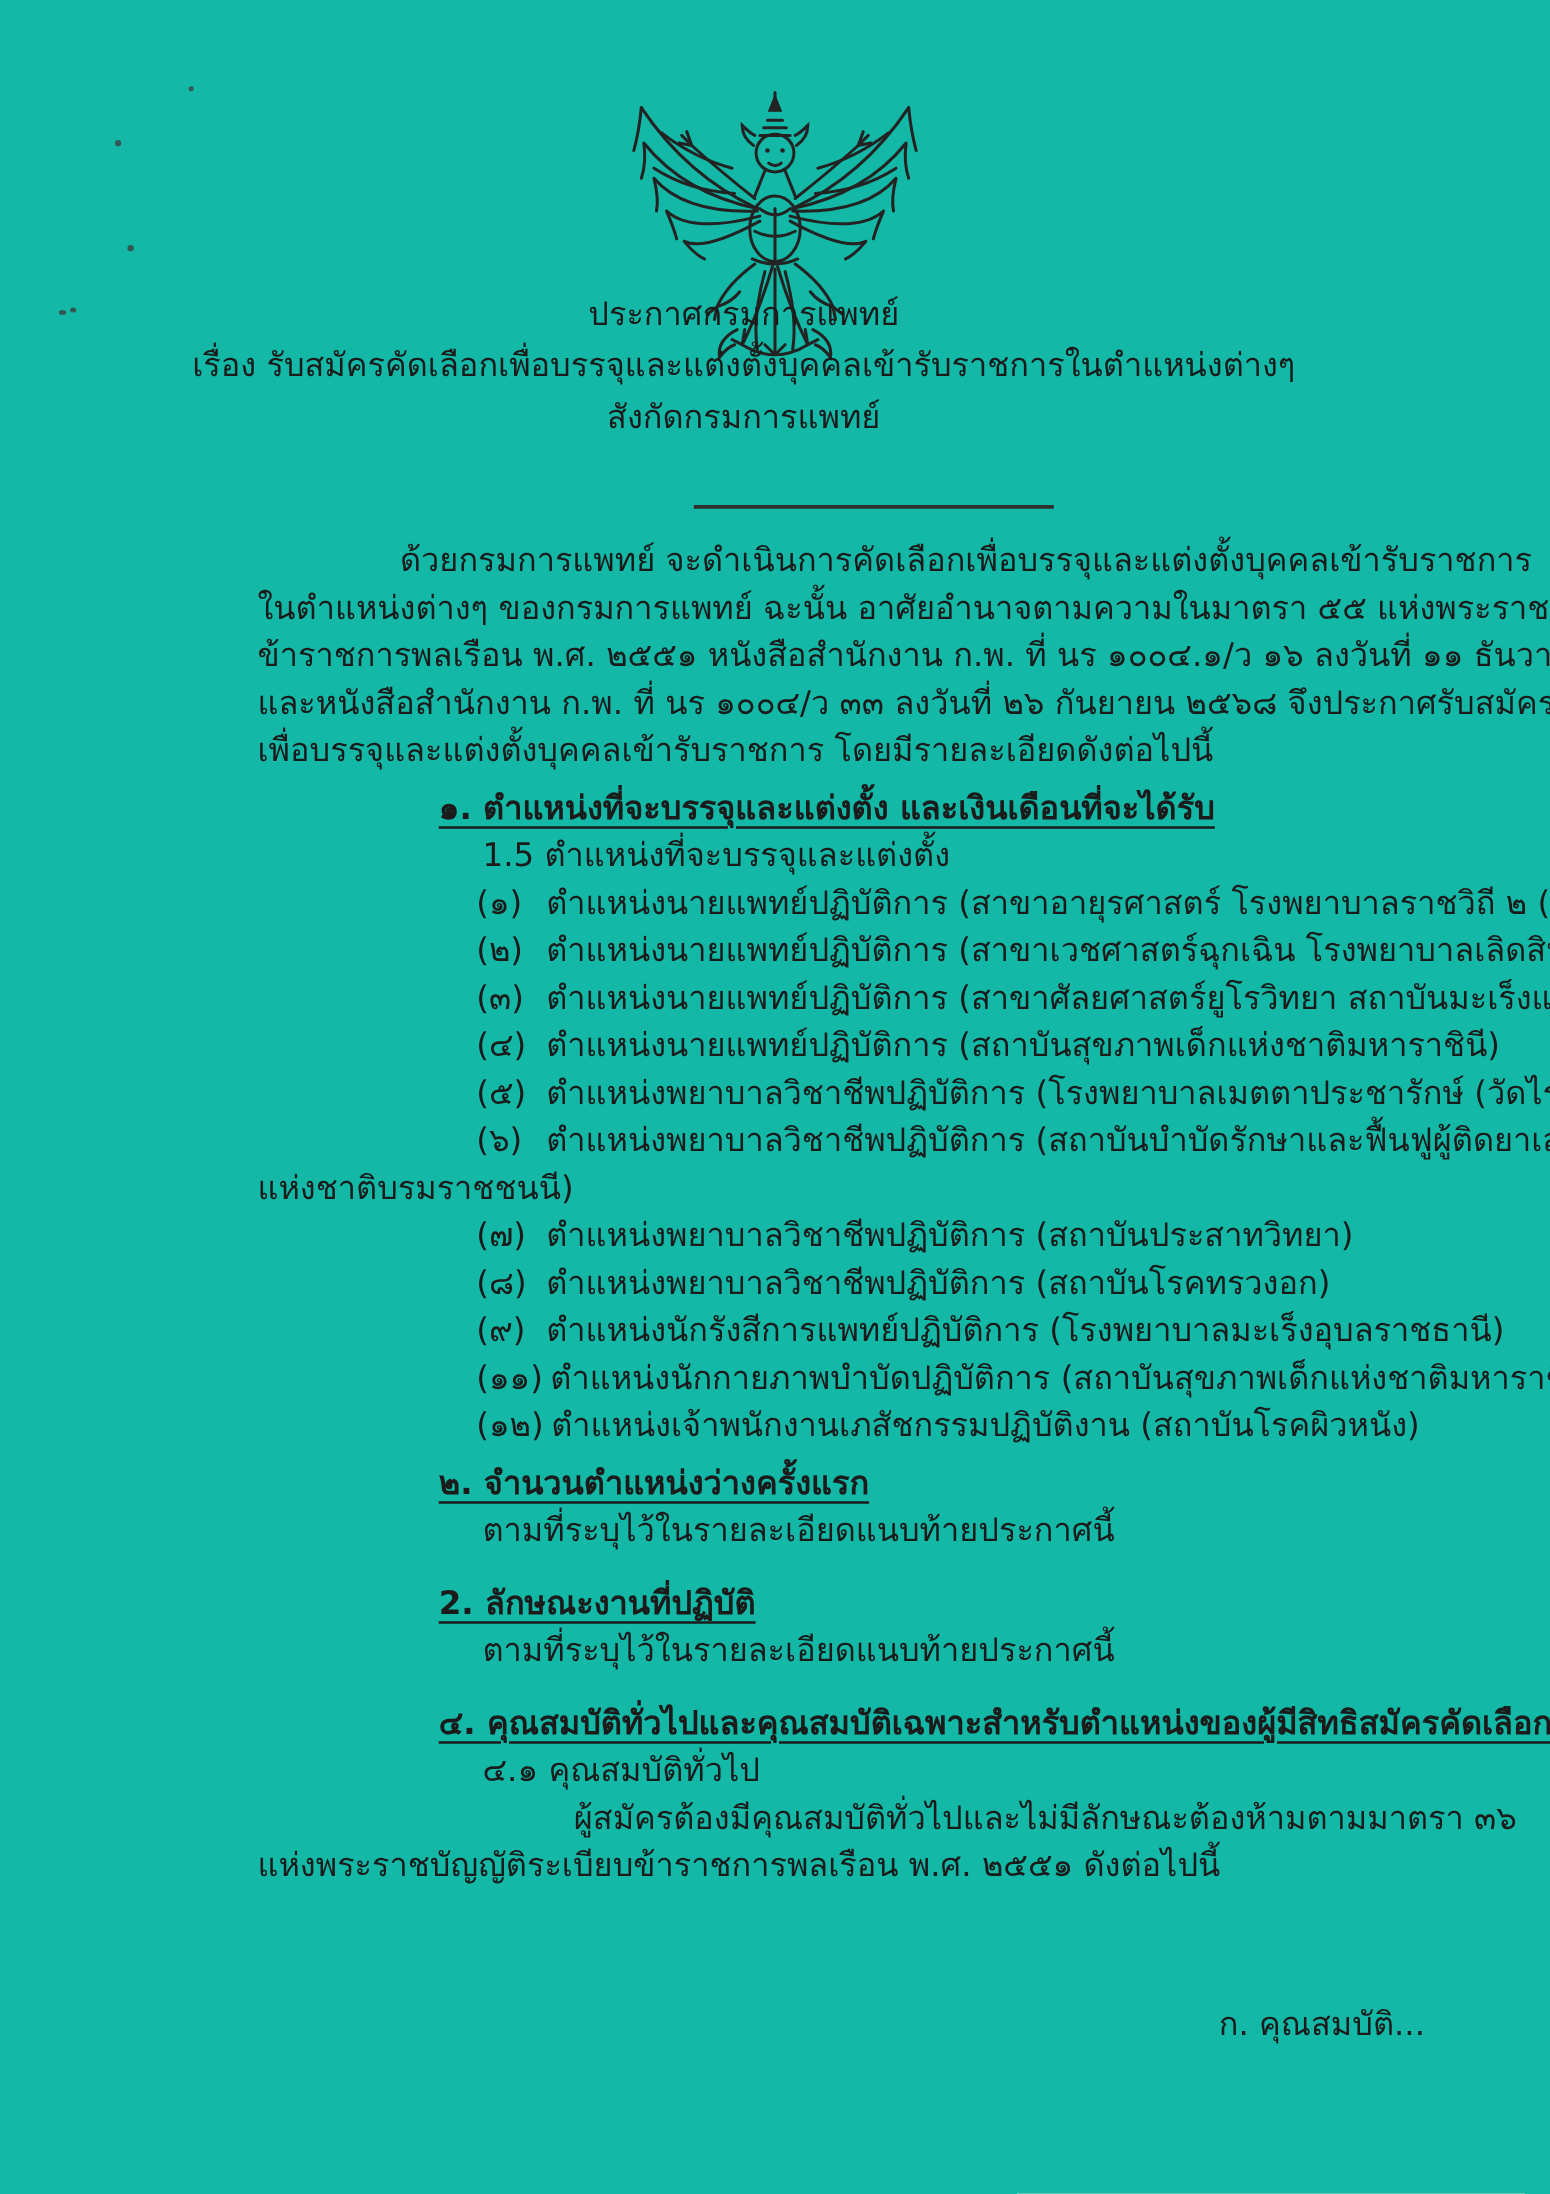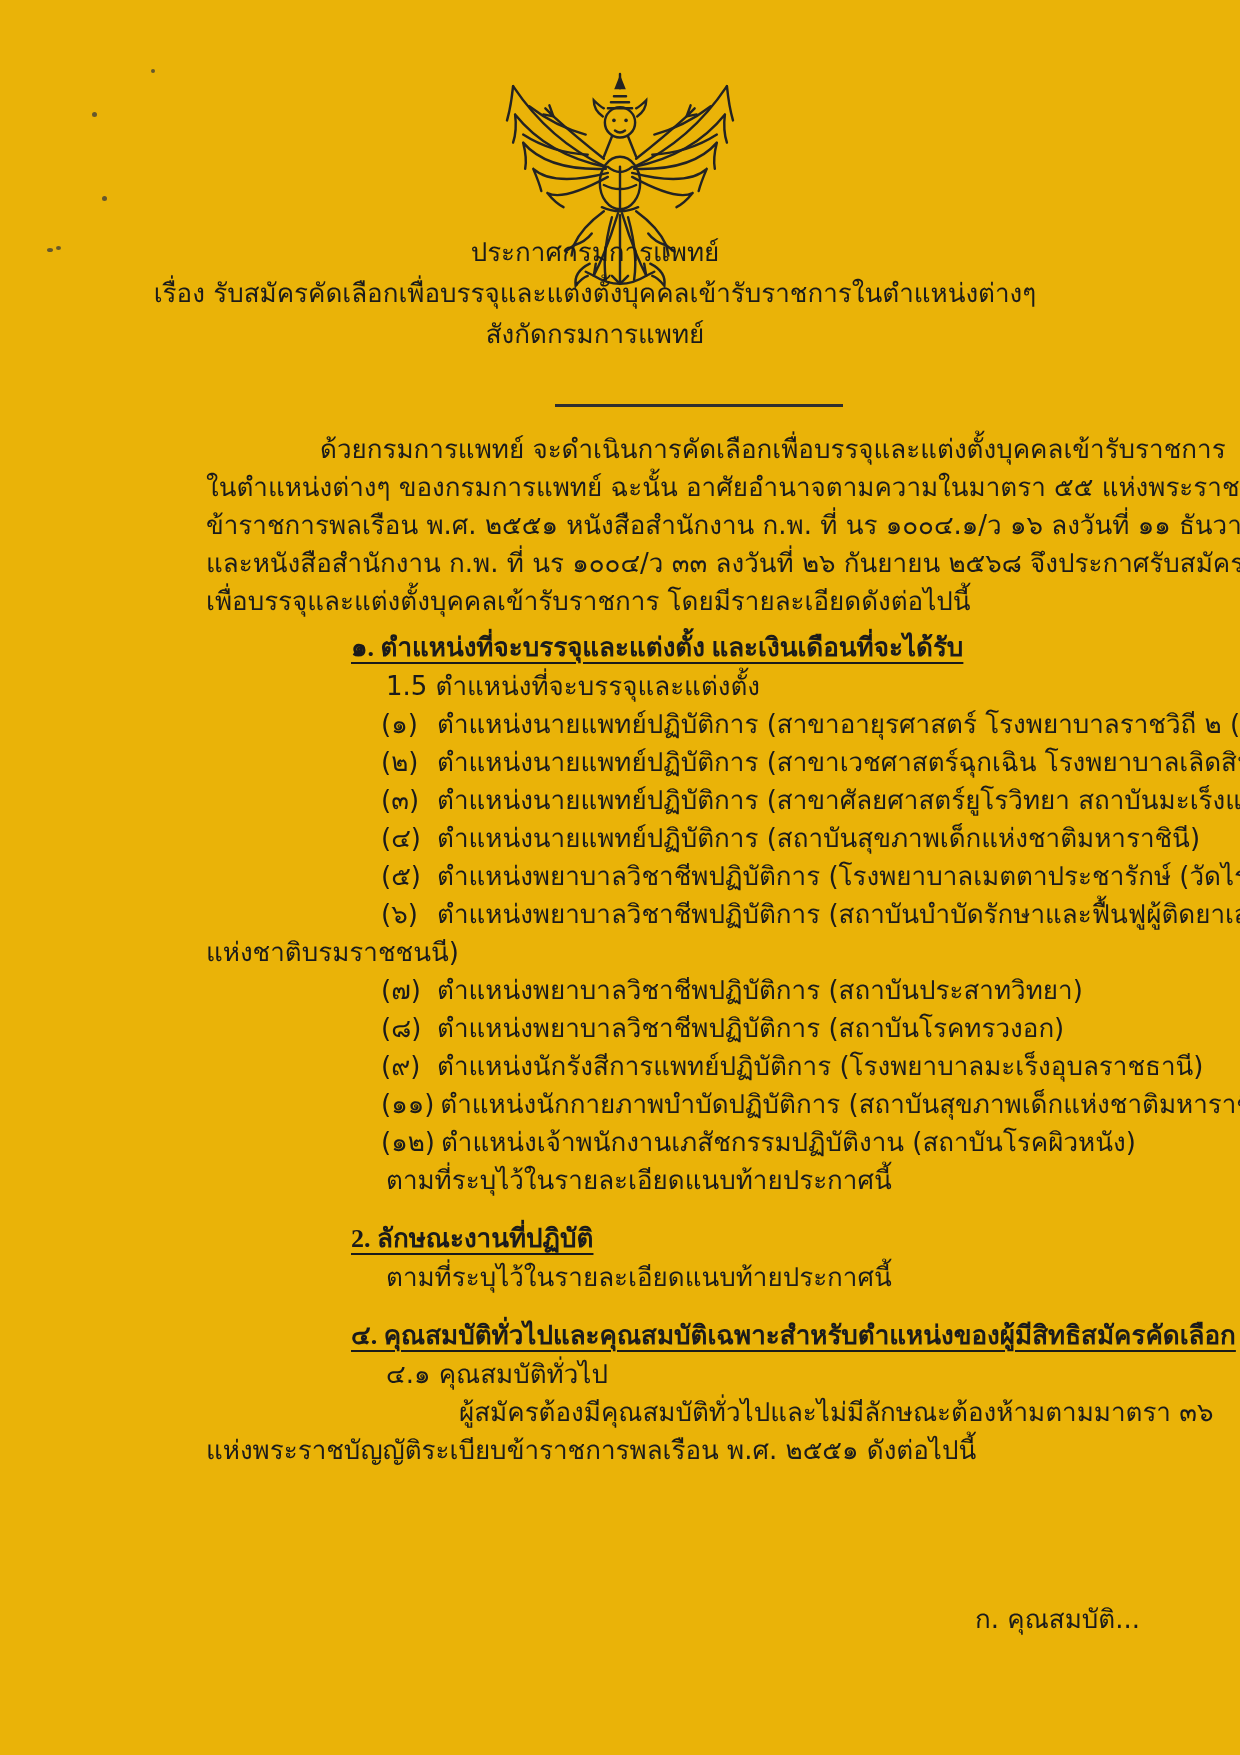--- a/index.html
+++ b/index.html
@@ -1,21 +1,21 @@
 <!DOCTYPE html>
 <html><head>
 <meta charset="utf-8">
 <style>
   * { margin:0; padding:0; box-sizing:border-box; }
   html,body { background:#e8e8e8; }
   .page {
     position:relative;
     width:1240px; height:1755px;
     margin:0 auto;
-    background:#eab308;
+    background:#14b8a6;
     color:#1b1b1b;
     font-family:"DejaVu Sans","Liberation Sans",sans-serif;
     font-size:26px;
     overflow:hidden;
   }
   .speck { position:absolute; background:#3a3a3a; border-radius:50%; opacity:.75; }
   .emblem {
     position:absolute; top:70px; left:50%;
     transform:translateX(-50%);
     width:266px; height:232px;
@@ -37,21 +37,20 @@
   .line { white-space:nowrap;margin-left:40px; }
   .indent-first { padding-left:114px; }
   .sec-head {
     padding-left:145px; font-weight:bold;
     margin-top:8px;
   }
   .sec-head > span {
     text-decoration:underline;
     text-decoration-thickness:2px;
     text-underline-offset:6px;
-    font-family:Liberation Serif, serif;
   }
   .sub-level { padding-left:180px; }
   .deep-indent { padding-left:253px;text-align:center; }
   .item-row { display:flex; padding-left:215px; }
   .item-num { min-width:56px; flex:0 0 auto; }
   .item-num.wide { min-width:0; margin-right:6px; }
   .item-text { white-space:nowrap; }
   .gap-md { margin-top:20px; }
   .footer-note {
     position:absolute; top:1598px; right:100px;
@@ -191,20 +190,21 @@
     <div class="item-row">
       <span class="item-num wide">(๑๑)</span>
       <span class="item-text">ตำแหน่งนักกายภาพบำบัดปฏิบัติการ (สถาบันสุขภาพเด็กแห่งชาติมหาราชินี)</span>
     </div>
     <div class="item-row">
       <span class="item-num wide">(๑๒)</span>
       <span class="item-text">ตำแหน่งเจ้าพนักงานเภสัชกรรมปฏิบัติงาน (สถาบันโรคผิวหนัง)</span>
     </div>
 
 
+    <div class="line sec-head"><span>๒. จำนวนตำแหน่งว่างครั้งแรก</span></div>
     <div class="line sub-level">ตามที่ระบุไว้ในรายละเอียดแนบท้ายประกาศนี้</div>
 
     <div class="line sec-head gap-md"><span>2. ลักษณะงานที่ปฏิบัติ</span></div>
     <div class="line sub-level">ตามที่ระบุไว้ในรายละเอียดแนบท้ายประกาศนี้</div>
 
     <div class="line sec-head gap-md"><span>๔. คุณสมบัติทั่วไปและคุณสมบัติเฉพาะสำหรับตำแหน่งของผู้มีสิทธิสมัครคัดเลือก</span></div>
     <div class="line sub-level">๔.๑ คุณสมบัติทั่วไป</div>
     <div class="line deep-indent">ผู้สมัครต้องมีคุณสมบัติทั่วไปและไม่มีลักษณะต้องห้ามตามมาตรา ๓๖</div>
     <div class="line">แห่งพระราชบัญญัติระเบียบข้าราชการพลเรือน พ.ศ. ๒๕๕๑ ดังต่อไปนี้</div>
 

